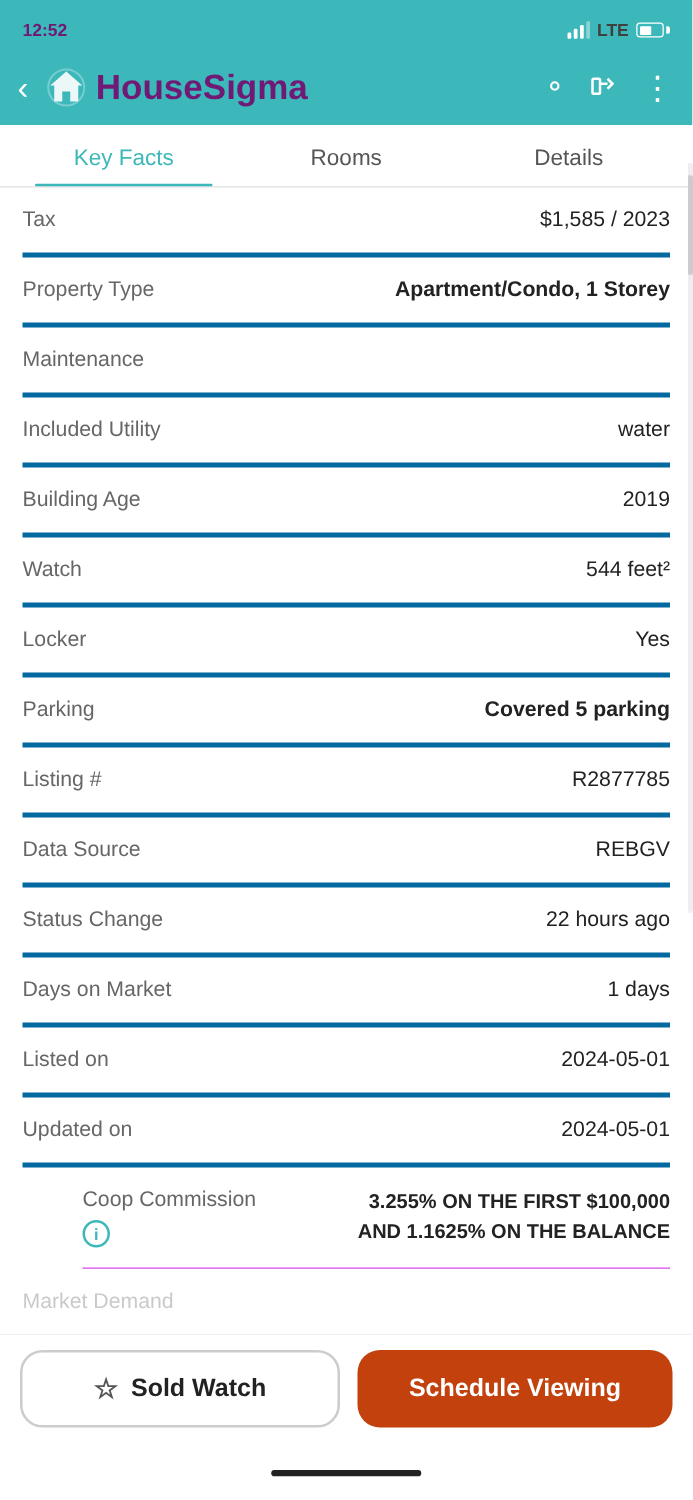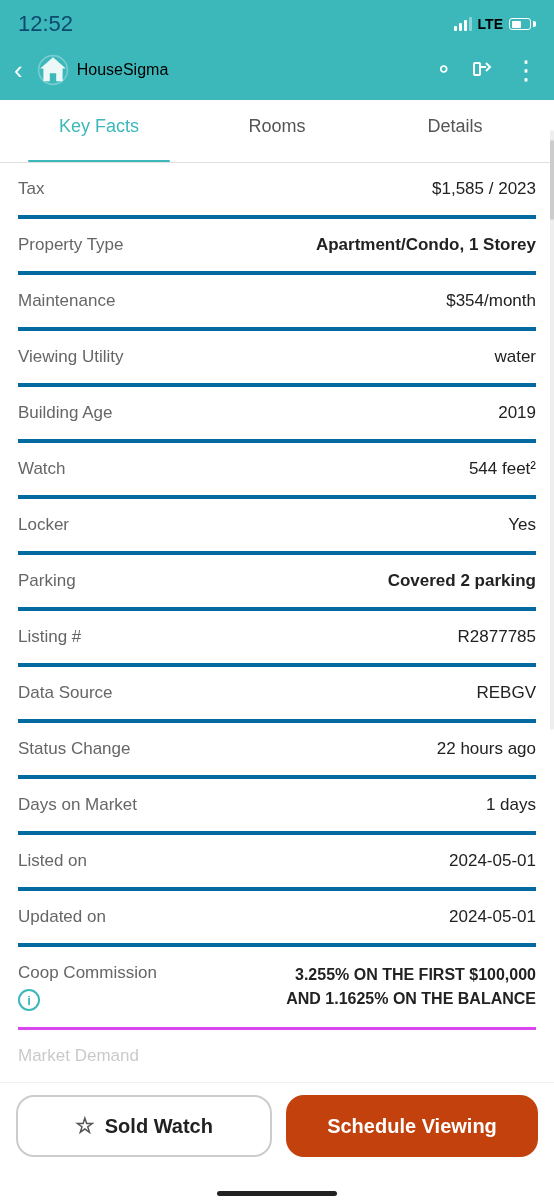--- a/index.html
+++ b/index.html
@@ -15,23 +15,23 @@
     
     .status-bar {
       background: #3cb8bb;
       display: flex;
       justify-content: space-between;
       align-items: center;
       padding: 10px 18px 6px 18px;
       height: 44px;
     }
     .status-time {
-      color: #0c4a6e;
-      font-size: 22px;
-      font-weight: 400;
+      color: #701a75;
+      font-size: 14px;
+      font-weight: 700;
     }
     .status-icons {
       display: flex;
       align-items: center;
       gap: 6px;
       color: #fff;
       font-size: 13px;
     }
     .signal-bars {
       display: flex;
@@ -91,23 +91,23 @@
       display: flex;
       align-items: center;
       gap: 8px;
       flex: 1;
     }
     .house-icon {
       width: 32px;
       height: 32px;
     }
     .header-title {
-      color: #000000;
-      font-size: 16px;
-      font-weight: 400;
+      color: #701a75;
+      font-size: 28px;
+      font-weight: 700;
     }
     .header-actions {
       display: flex;
       align-items: center;
       gap: 18px;
       color: #fff;
     }
     .header-icon {
       font-size: 22px;
       cursor: pointer;
@@ -116,21 +116,21 @@
     
     .tabs {
       display: flex;
       border-bottom: 1px solid #e0e0e0;
       background: #fff;
       padding: 0 10px;
     }
     .tab {
       flex: 1;
       text-align: center;
-      padding: 16px 0 25px;
+      padding: 16px 0 12px;
       font-size: 18px;
       color: #555;
       cursor: pointer;
       font-weight: 400;
       position: relative;
     }
     .tab.active {
       color: #3cb8bb;
       font-weight: 500;
     }
@@ -175,22 +175,23 @@
     .row-value.bold {
       font-weight: 700;
     }
 
     
     .coop-row {
       display: flex;
       justify-content: space-between;
       align-items: flex-start;
       padding: 16px 0;
-      border-bottom: 3px solid #d946ef;
+      border-bottom: 1px solid #d946ef;
       min-height: 70px;
+      margin-left: 48px;
     }
     .coop-label-block {
       display: flex;
       flex-direction: column;
       align-items: flex-start;
       gap: 6px;
     }
     .info-circle {
       width: 22px;
       height: 22px;
@@ -305,21 +306,21 @@
 
 <div class="status-bar">
   <span class="status-time">12:52</span>
   <div class="status-icons">
     <div class="signal-bars">
       <div class="signal-bar" style="height:5px;"></div>
       <div class="signal-bar" style="height:8px;"></div>
       <div class="signal-bar" style="height:11px;"></div>
       <div class="signal-bar" style="height:14px;opacity:0.4;"></div>
     </div>
-    <span style="color:#000000;font-size:14px;font-weight:600;">LTE</span>
+    <span style="color:#404040;font-size:14px;font-weight:600;">LTE</span>
     <div class="battery-icon">
       <div class="battery-body">
         <div class="battery-fill"></div>
       </div>
       <div class="battery-tip"></div>
     </div>
   </div>
 </div>
 
 <div class="header">
@@ -367,46 +368,45 @@
     <span class="row-value">$1,585 / 2023</span>
   </div>
 
   <div class="row">
     <span class="row-label">Property Type</span>
     <span class="row-value bold">Apartment/Condo, 1 Storey</span>
   </div>
 
   <div class="row">
     <span class="row-label">Maintenance</span>
-    <span class="row-value">$354/month</span>
-  </div>
-
-  <div class="row">
-    <span class="row-label">Viewing Utility</span>
+  </div>
+
+  <div class="row">
+    <span class="row-label">Included Utility</span>
     <span class="row-value">water</span>
   </div>
 
   <div class="row">
     <span class="row-label">Building Age</span>
     <span class="row-value">2019</span>
   </div>
 
   <div class="row">
     <span class="row-label">Watch</span>
     <span class="row-value">544 feet²</span>
   </div>
 
   <div class="row">
     <span class="row-label">Locker</span>
     <span class="row-value">Yes</span>
   </div>
 
   <div class="row">
     <span class="row-label">Parking</span>
-    <span class="row-value bold">Covered 2 parking</span>
+    <span class="row-value bold">Covered 5 parking</span>
   </div>
 
   <div class="row">
     <span class="row-label">Listing #</span>
     <span class="row-value">R2877785</span>
   </div>
 
   <div class="row">
     <span class="row-label">Data Source</span>
     <span class="row-value">REBGV</span>

